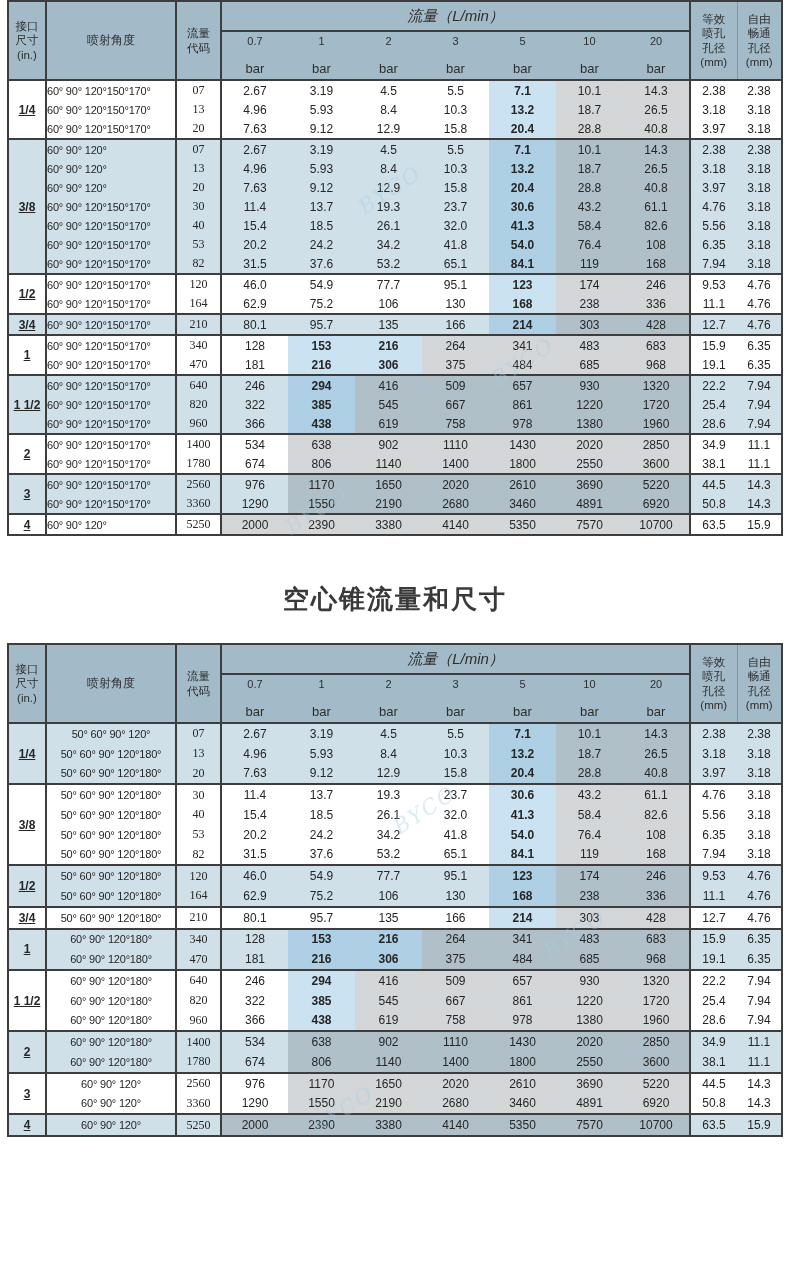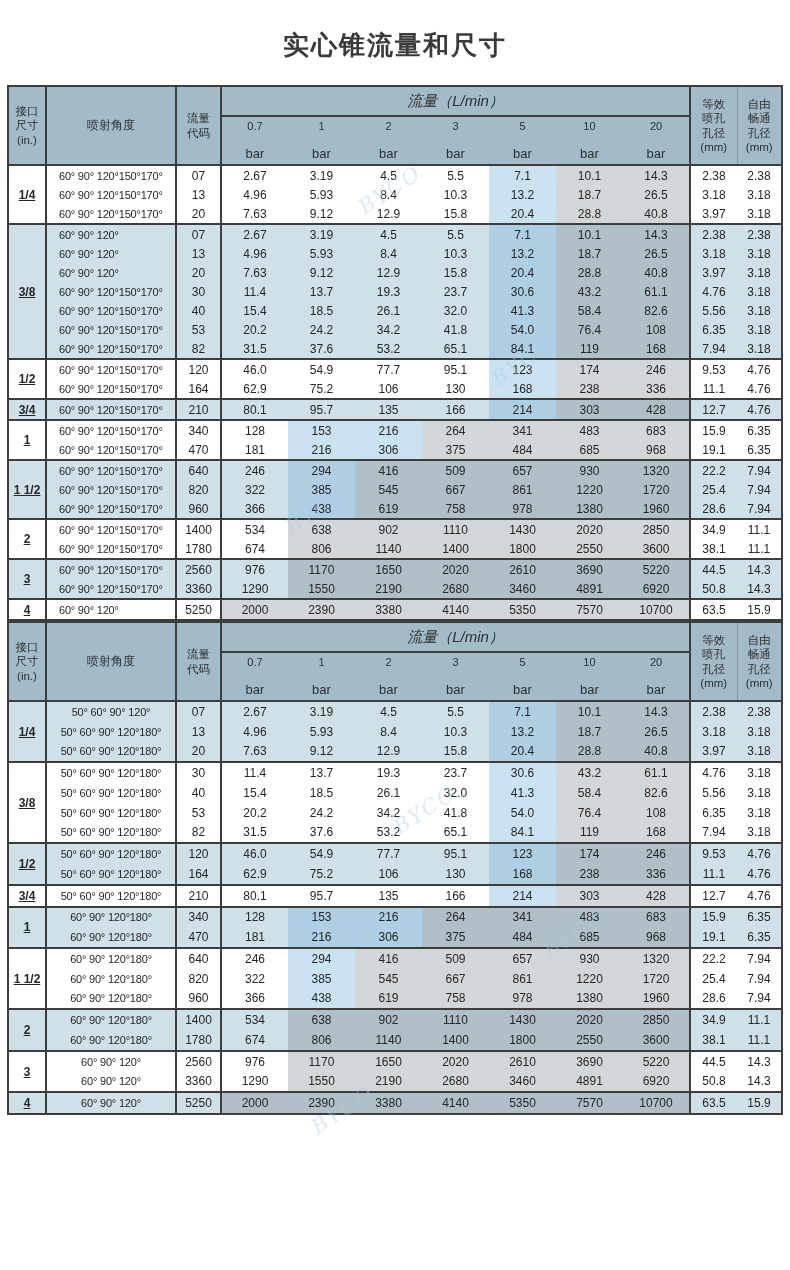--- a/index.html
+++ b/index.html
@@ -44,38 +44,37 @@
   th.h-flowgroup{font-size:15px;vertical-align:middle;font-style:italic;}
   th.h-size,th.h-angle,th.h-code,th.h-flowgroup,th.bar-last{border-right:2px solid var(--border);}
   th.h-equiv{border-right:1px solid #7e98a7;}
   .bar-num{display:block;font-size:11px;margin-top:3px;}
   .bar-lbl{display:block;font-size:13px;margin-top:14px;}
   tbody td{height:19px;background-color:#ffffff;}
   table.t2 tbody td{height:19.75px;}
   tr.shaded td{background-color:var(--row-alt);}
   td.size{font-weight:bold;border-right:2px solid var(--border);text-decoration:underline;}
   td.angle{border-right:2px solid var(--border);font-size:11px;letter-spacing:-0.2px;}
-  table.t1 td.angle{text-align:left;padding-left:12px;}
+  table.t1 td.angle{text-align:left;padding-left:0;}
   table.t2 td.angle{}
-  td.code{border-right:2px solid var(--border);}
+  td.code{border-right:2px solid var(--border);font-family:Liberation Serif, serif;}
   td.f-last{border-right:2px solid var(--border);}
-  td.hb{background-image:linear-gradient(var(--hl-blue),var(--hl-blue));}
+  td.hb{background-image:linear-gradient(var(--hl-blue),var(--hl-blue));font-weight:bold;}
   td.hg{background-image:linear-gradient(var(--hl-gray),var(--hl-gray));}
   tr.gstart td{border-top:2px solid var(--border);}
   .wm{
     position:absolute;color:var(--wm);opacity:.40;font-style:italic;
     font-size:21px;letter-spacing:2px;transform:rotate(-33deg);
     font-family:"DejaVu Serif","Liberation Serif",serif;pointer-events:none;
   }
 </style>
 </head>
 <body>
 
 <section>
-  <h1 id="title-1" class="tbl-title">实心锥流量和尺寸</h1>
   <table class="spec t1">
       <colgroup>
         <col class="c-size">
         <col class="c-angle">
         <col class="c-code">
         <col class="c-flow">
         <col class="c-flow">
         <col class="c-flow">
         <col class="c-flow">
         <col class="c-flow">
@@ -440,20 +439,21 @@
           <td class="flow hg">7570</td>
           <td class="flow hg f-last">10700</td>
           <td class="equiv">63.5</td>
           <td class="free">15.9</td>
         </tr>
       </tbody>
     </table>
 </section>
 
 <section>
+  <h1 id="title-2" class="tbl-title">空心锥流量和尺寸</h1>
   <table class="spec t2">
       <colgroup>
         <col class="c-size">
         <col class="c-angle">
         <col class="c-code">
         <col class="c-flow">
         <col class="c-flow">
         <col class="c-flow">
         <col class="c-flow">
         <col class="c-flow">

